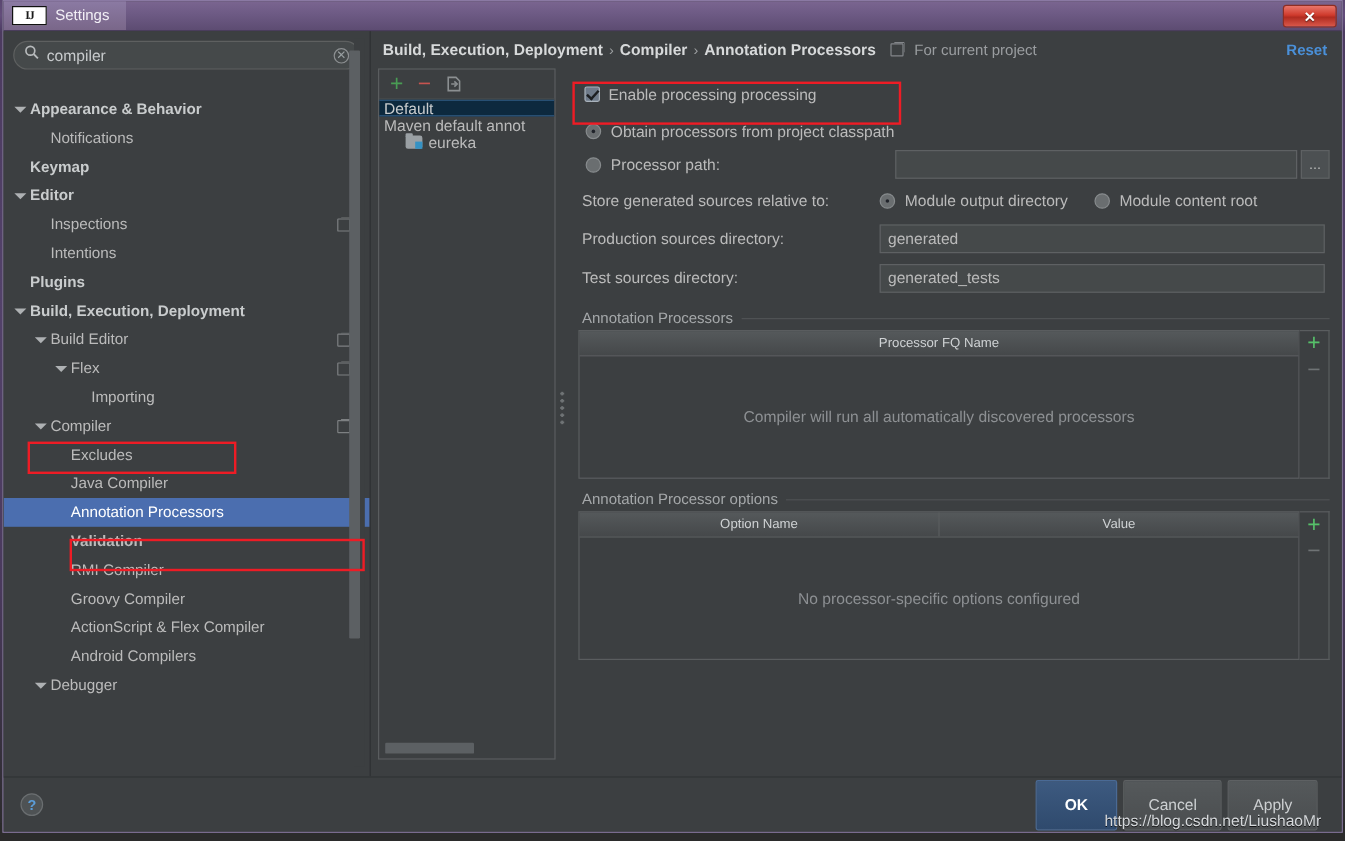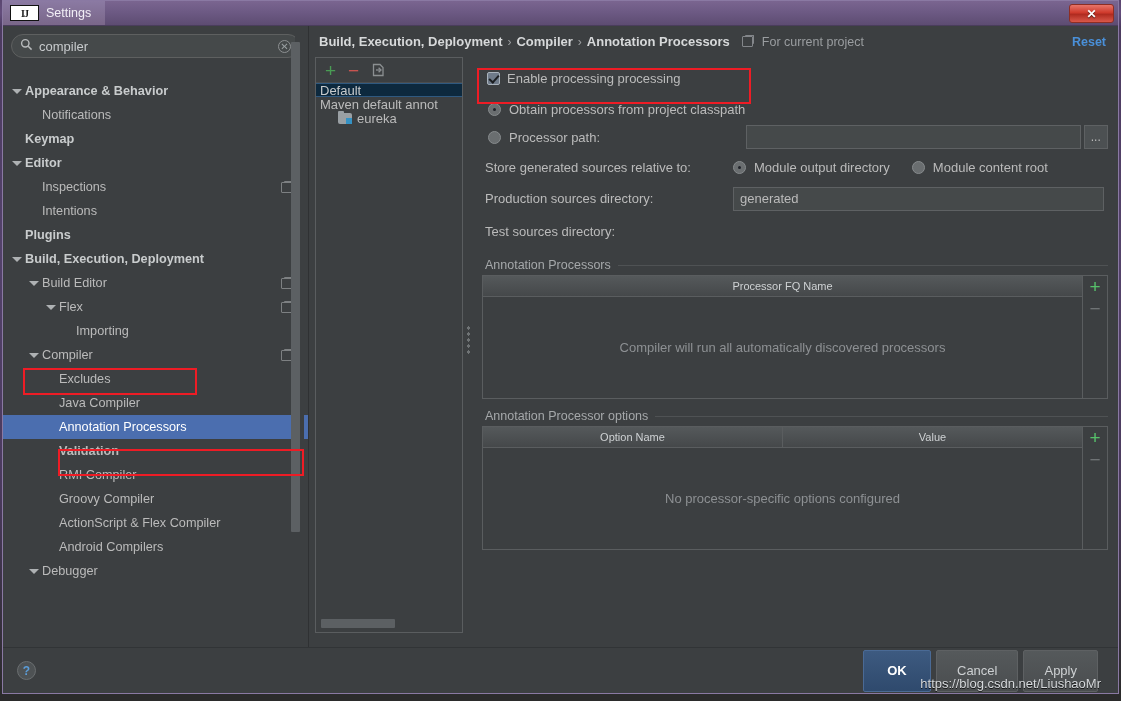--- a/index.html
+++ b/index.html
@@ -534,20 +534,21 @@
             <span class="lbl">Module content root</span>
           </div>
 
           <div class="row dir-row">
             <span class="dir-lbl">Production sources directory:</span>
             <span class="txtfield" style="width:371px;">generated</span>
           </div>
 
           <div class="row dir-row">
             <span class="dir-lbl">Test sources directory:</span>
+            <span class="txtfield" style="width:371px;">generated_tests</span>
           </div>
 
           <div class="group-box">
             <div class="group-title">
               <span>Annotation Processors</span>
               <span class="line"></span>
             </div>
             <div class="tbl-wrap">
               <div class="tbl" style="height:124px;">
                 <div class="tbl-head">

